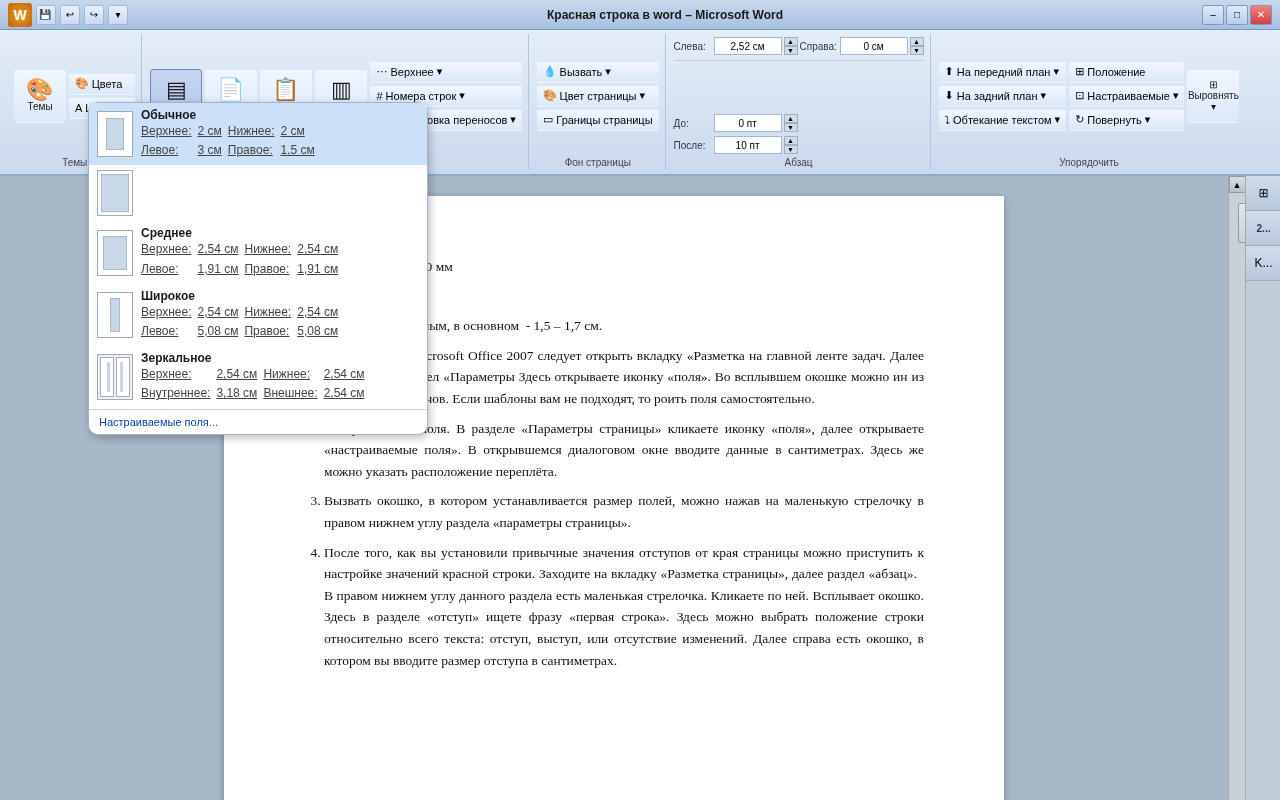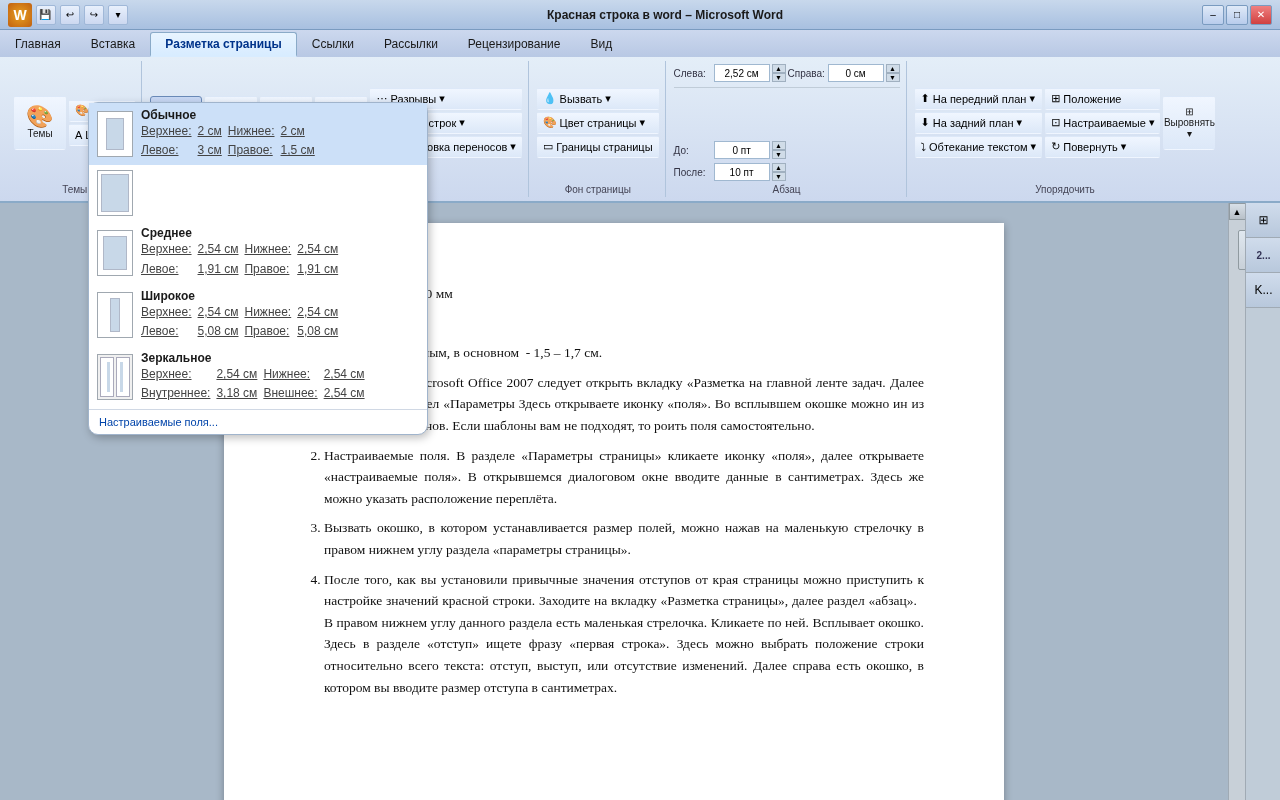--- a/index.html
+++ b/index.html
@@ -75,21 +75,21 @@
       border: 1px solid transparent; border-radius: 2px; cursor: pointer;
       font-size: 11px; white-space: nowrap; height: 22px;
     }
 
     .rb-icon-lg { font-size: 22px; line-height: 1; }
 
     
     .margin-row { display: flex; align-items: center; gap: 2px; height: 20px; }
     .margin-label { font-size: 10px; color: #334; width: 38px; }
     .margin-input {
-      width: 56px; height: 18px; border: 1px solid #a0b8d0; background: white;
+      width: 68px; height: 18px; border: 1px solid #a0b8d0; background: white;
       font-size: 10px; padding: 1px 3px; text-align: center;
     }
     .spin-btn { width: 14px; height: 9px; background: #d0dce8; border: 1px solid #a0b0c0; display: flex; align-items: center; justify-content: center; font-size: 7px; cursor: pointer; }
     .spin-group { display: flex; flex-direction: column; }
 
     
     .dropdown-overlay {
       position: absolute; top: 102px; left: 88px; z-index: 100;
       background: white; border: 1px solid #a0b4cc;
       box-shadow: 2px 3px 8px rgba(0,0,0,0.25);
@@ -158,29 +158,20 @@
   </div>
   <div class="title-bar-center">Красная строка в word – Microsoft Word</div>
   <div class="title-bar-buttons">
     <div class="title-btn">–</div>
     <div class="title-btn">□</div>
     <div class="title-btn close">✕</div>
   </div>
 </div>
 
 <div class="ribbon">
-  <div class="ribbon-tabs">
-    <div class="ribbon-tab">Главная</div>
-    <div class="ribbon-tab">Вставка</div>
-    <div class="ribbon-tab active">Разметка страницы</div>
-    <div class="ribbon-tab">Ссылки</div>
-    <div class="ribbon-tab">Рассылки</div>
-    <div class="ribbon-tab">Рецензирование</div>
-    <div class="ribbon-tab">Вид</div>
-  </div>
 
   <div class="ribbon-content">
 
     <div class="ribbon-group">
       <div class="ribbon-group-content">
         <div class="rb-btn-lg">
           <div class="rb-icon-lg">🎨</div>
           <div>Темы</div>
         </div>
         <div style="display:flex;flex-direction:column;gap:2px;">
@@ -211,21 +202,21 @@
           <div class="rb-icon-lg">📋</div>
           <div>Размер</div>
         </div>
         <div class="rb-btn-lg">
           <div class="rb-icon-lg">▥</div>
           <div>Колонки</div>
         </div>
         <div style="display:flex;flex-direction:column;gap:2px;justify-content:center;">
           <div class="rb-btn-sm">
             <span>⋯</span>
-            <span>Разрывы</span>
+            <span>Верхнее</span>
             <span>▾</span>
           </div>
           <div class="rb-btn-sm">
             <span>#</span>
             <span>Номера строк</span>
             <span>▾</span>
           </div>
           <div class="rb-btn-sm">
             <span>≡</span>
             <span>Расстановка переносов</span>

